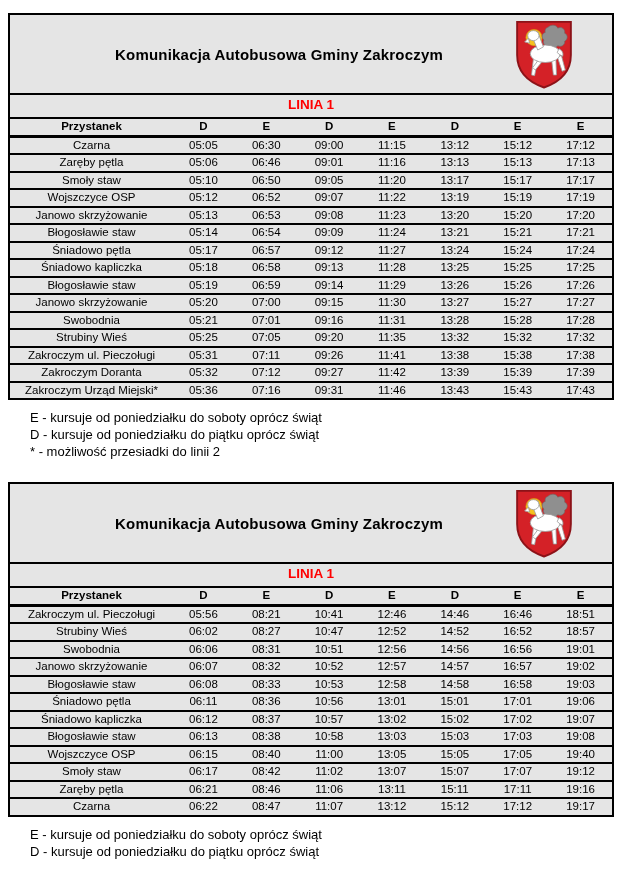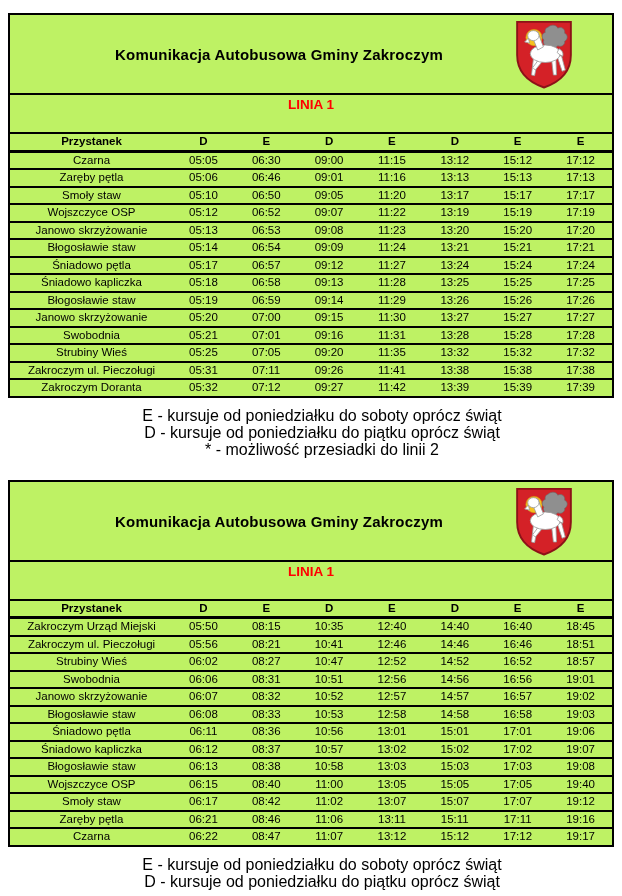--- a/index.html
+++ b/index.html
@@ -6,41 +6,41 @@
     --shield:#d42127; --shield-stroke:#8c1218; --halo:#f5c11e;
     --lamb:#ffffff; --ornament:#8f8f8f; --line-red:#ff0000;
   }
   *{box-sizing:border-box;}
   html,body{margin:0;padding:0;}
   body{
     width:622px;height:896px;overflow:hidden;background:#ffffff;color:#000;
     font-family:"Liberation Sans","DejaVu Sans",sans-serif;
   }
   .sheet{padding:13px 8px 0 8px;}
-  .tt{border:2px solid #000;background:#bef264;}
+  .tt{border:2px solid #000;background:#e5e5e5;}
   .tt-header{position:relative;height:78px;}
   .tt-title{
     position:absolute;left:0;right:0;top:50%;transform:translateY(-50%);
     padding-right:64px;text-align:center;font-size:15px;font-weight:700;
     letter-spacing:0.2px;
   }
   .logo{position:absolute;right:36px;top:5px;width:64px;height:70px;}
   .logo svg{display:block;width:100%;height:100%;}
   .tt-line{
     border-top:2px solid #000;text-align:center;font-weight:700;
-    font-size:13.5px;padding:2px 0 20px 0;color:var(--line-red);
+    font-size:13.5px;padding:2px 0 5px 0;color:var(--line-red);
   }
   table.tt-table{width:100%;border-collapse:collapse;table-layout:fixed;}
   .tt-table th,.tt-table td{
     border-top:2px solid #000;padding:1px 4px;font-size:11.5px;
     line-height:13.5px;text-align:center;white-space:nowrap;overflow:hidden;
   }
   .tt-table th{font-weight:700;border-bottom:3px solid #000;}
   .tt-table .stop-col{width:162px;text-align:center;padding-left:5px;}
-  .footnotes{padding:11px 0 20px 22px;font-size:16px;text-align:center;}
+  .footnotes{padding:11px 0 20px 22px;font-size:13px;}
   .footnotes div{line-height:13px;margin-bottom:4px;}
 </style>
 </head>
 <body>
 
 <div class="sheet">
   <section class="tt-block">
     <div class="tt">
       <div class="tt-header">
         <div class="tt-title">Komunikacja Autobusowa Gminy Zakroczym</div>
@@ -210,20 +210,30 @@
             </tr>
             <tr>
               <td class="stop-col">Zakroczym Doranta</td>
               <td>05:32</td>
               <td>07:12</td>
               <td>09:27</td>
               <td>11:42</td>
               <td>13:39</td>
               <td>15:39</td>
               <td>17:39</td>
+            </tr>
+            <tr>
+              <td class="stop-col">Zakroczym Urząd Miejski*</td>
+              <td>05:36</td>
+              <td>07:16</td>
+              <td>09:31</td>
+              <td>11:46</td>
+              <td>13:43</td>
+              <td>15:43</td>
+              <td>17:43</td>
             </tr>
           </tbody>
       </table>
     </div>
     <div class="footnotes">
         <div>E - kursuje od poniedziałku do soboty oprócz świąt</div>
         <div>D - kursuje od poniedziałku do piątku oprócz świąt</div>
         <div>* - możliwość przesiadki do linii 2</div>
       </div>
   </section>
@@ -260,30 +270,20 @@
               <th>E</th>
               <th>D</th>
               <th>E</th>
               <th>D</th>
               <th>E</th>
               <th>E</th>
             </tr>
         </thead>
         <tbody>
             <tr>
-              <td class="stop-col">Zakroczym Urząd Miejski</td>
-              <td>05:50</td>
-              <td>08:15</td>
-              <td>10:35</td>
-              <td>12:40</td>
-              <td>14:40</td>
-              <td>16:40</td>
-              <td>18:45</td>
-            </tr>
-            <tr>
               <td class="stop-col">Zakroczym ul. Pieczoługi</td>
               <td>05:56</td>
               <td>08:21</td>
               <td>10:41</td>
               <td>12:46</td>
               <td>14:46</td>
               <td>16:46</td>
               <td>18:51</td>
             </tr>
             <tr>

